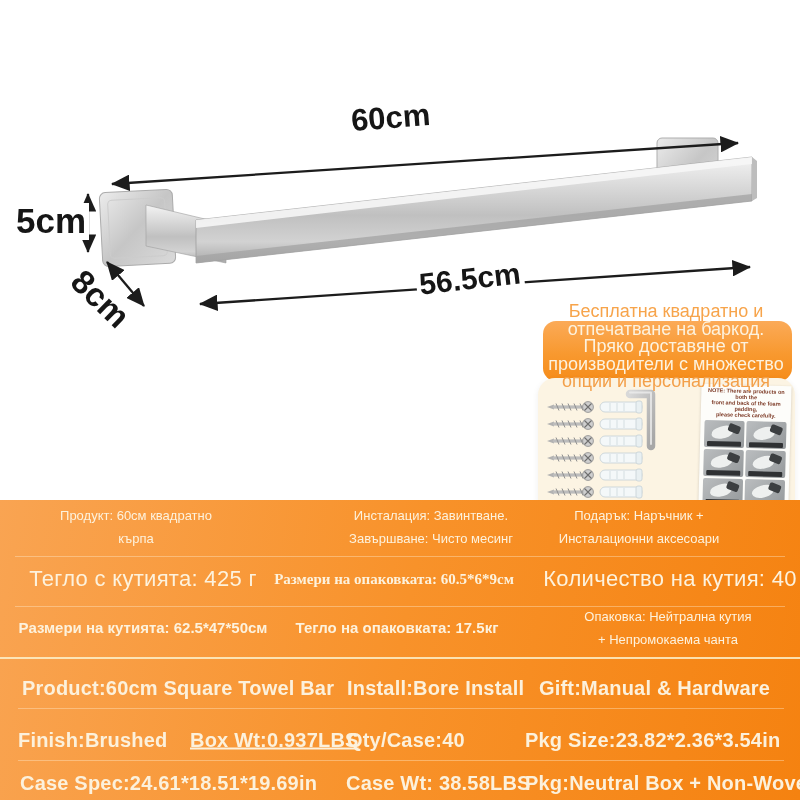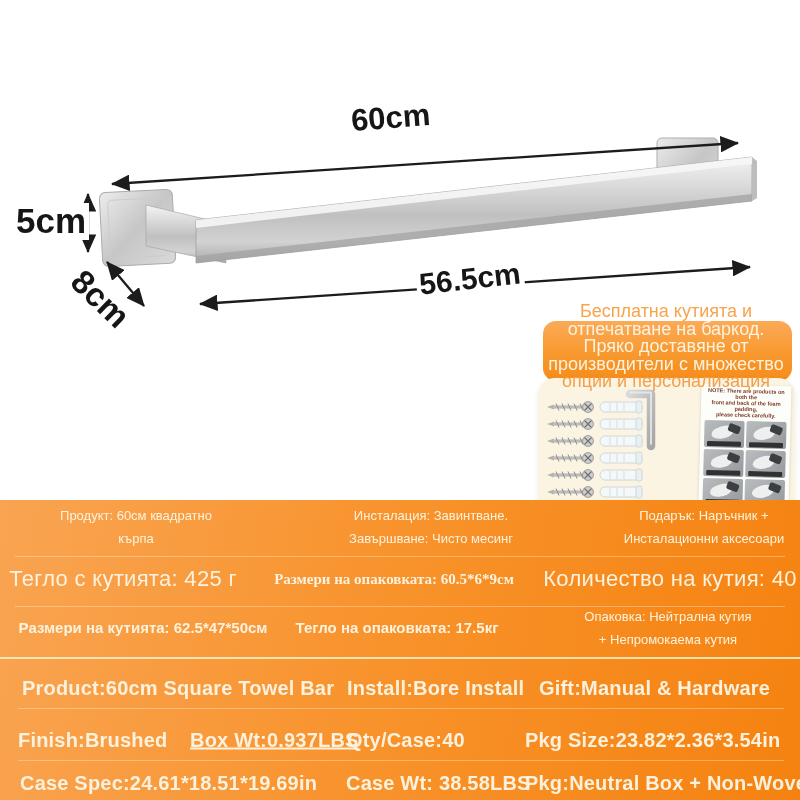--- a/index.html
+++ b/index.html
@@ -168,59 +168,59 @@
         <div class="panel">
             <div class="hand"></div>
             <div class="tool"></div>
             <div class="cap"></div>
           </div>
       </div>
     </div>
   </div>
 
   <div id="promo-text">
-    <div class="promo-on-white">Бесплатна кутията и</div>
+    <div class="promo-on-white">Бесплатна квадратно и</div>
     <div class="promo-on-orange">отпечатване на баркод.</div>
     <div class="promo-on-orange">Пряко доставяне от</div>
     <div class="promo-on-orange">производители с множество</div>
     <div class="promo-on-cream">опции и персонализация</div>
   </div>
 
   <div id="bottom"></div>
 
   <div class="bgcell md" style="left:136px;top:527px;">
     <div>Продукт: 60см квадратно</div>
     <div>кърпа</div>
   </div>
   <div class="bgcell md" style="left:431px;top:527px;">
     <div>Инсталация: Завинтване.</div>
     <div>Завършване: Чисто месинг</div>
   </div>
-  <div class="bgcell md" style="left:704px;top:527px;">
+  <div class="bgcell md" style="left:639px;top:527px;">
     <div>Подарък: Наръчник +</div>
     <div>Инсталационни аксесоари</div>
   </div>
-  <div class="bgcell lg" style="left:123px;top:579px;">
+  <div class="bgcell lg" style="left:143px;top:579px;">
     <div>Тегло с кутията: 425 г</div>
   </div>
   <div class="bgcell sm" style="left:394px;top:579px;font-family:Liberation Serif, serif;">
     <div>Размери на опаковката: 60.5*6*9см</div>
   </div>
   <div class="bgcell lg" style="left:670px;top:579px;text-align:right;">
     <div>Количество на кутия: 40</div>
   </div>
   <div class="bgcell sm" style="left:143px;top:628px;">
     <div>Размери на кутията: 62.5*47*50см</div>
   </div>
   <div class="bgcell sm" style="left:397px;top:628px;">
     <div>Тегло на опаковката: 17.5кг</div>
   </div>
   <div class="bgcell md" style="left:668px;top:628px;">
     <div>Опаковка: Нейтрална кутия</div>
-    <div>+ Непромокаема кутия</div>
+    <div>+ Непромокаема чанта</div>
   </div>
 
   <div class="hair" style="left:15px;top:556px;width:770px;"></div>
   <div class="hair" style="left:15px;top:606px;width:770px;"></div>
   <div id="sec-div"></div>
   <div class="hair" style="left:18px;top:708px;width:766px;"></div>
   <div class="hair" style="left:18px;top:760px;width:766px;"></div>
 
   <div class="enitem" style="left:22px;top:688px;">Product:60cm Square Towel Bar</div>
   <div class="enitem" style="left:347px;top:688px;">Install:Bore Install</div>

